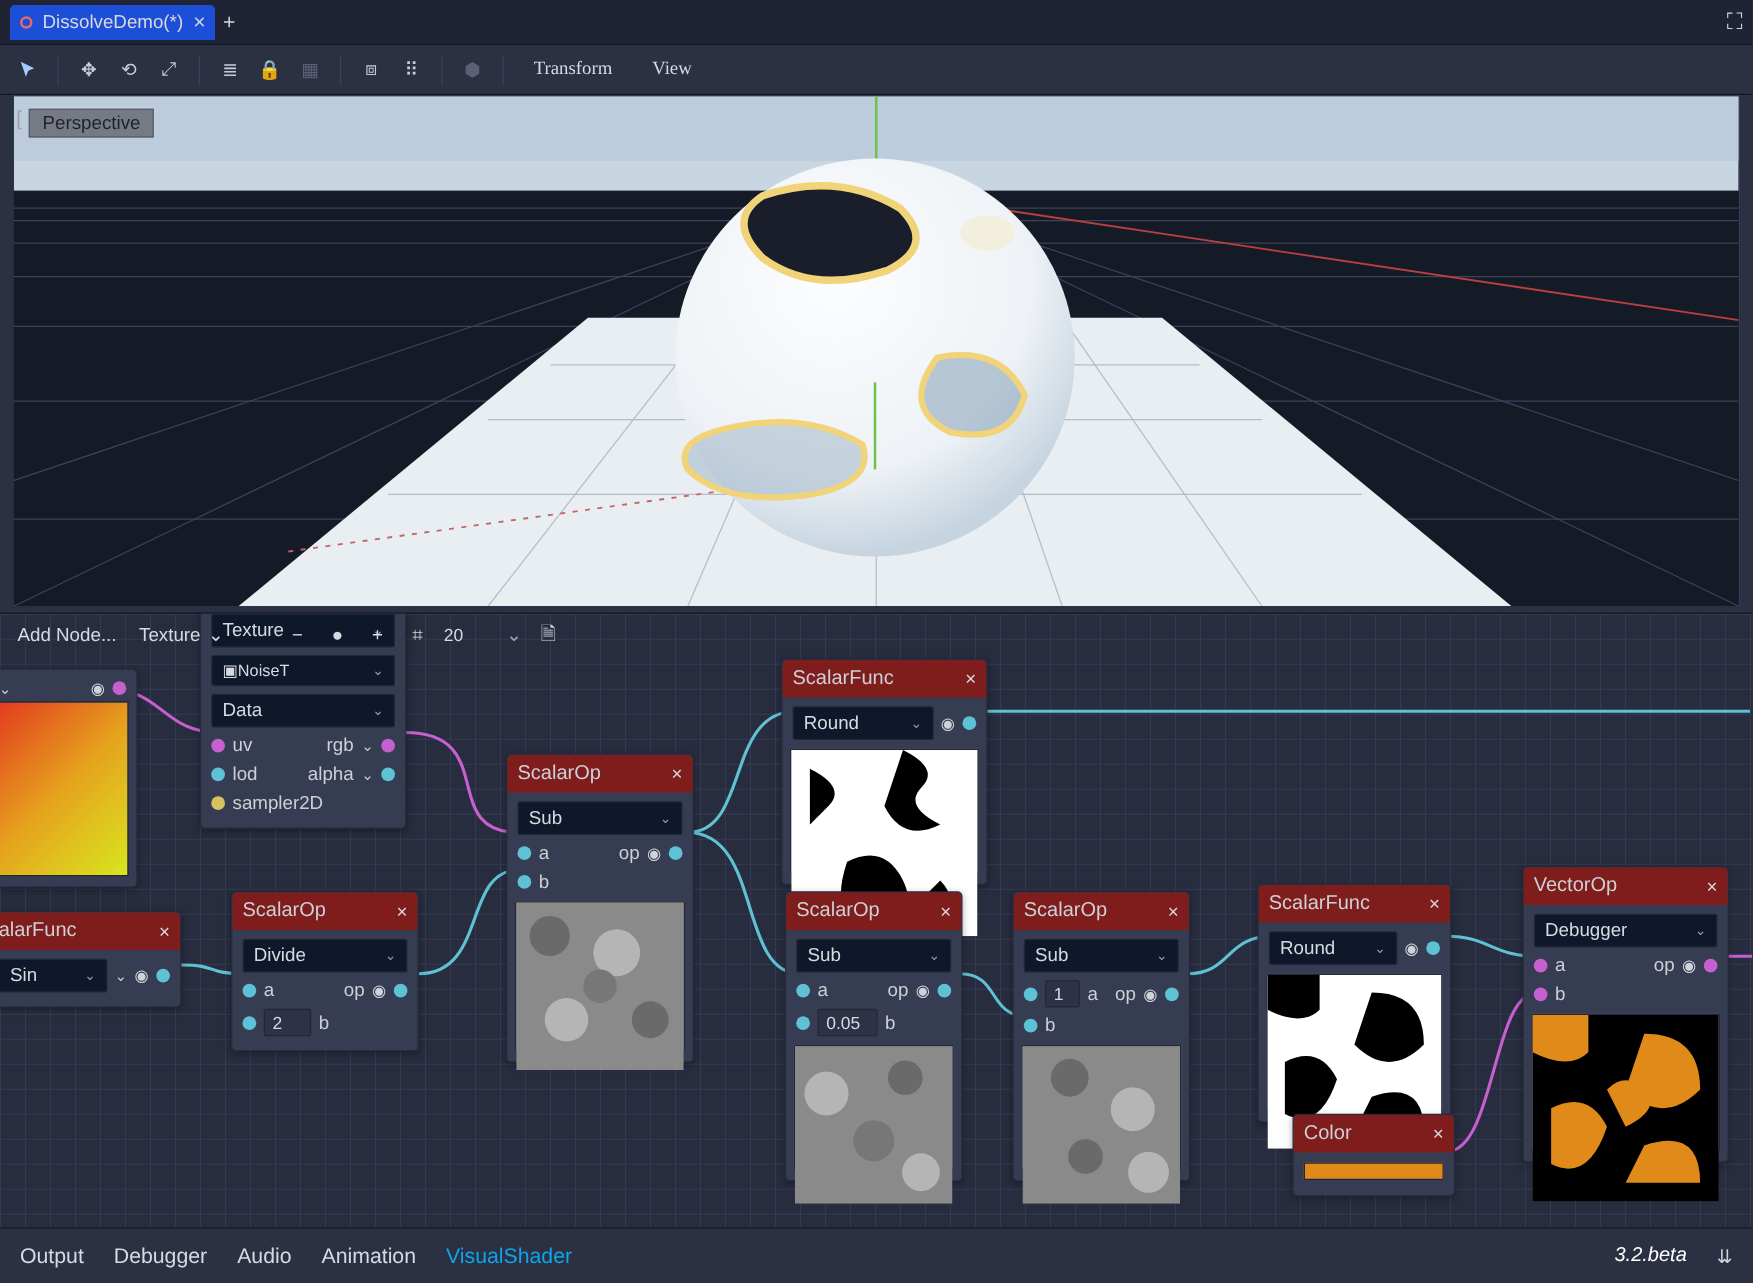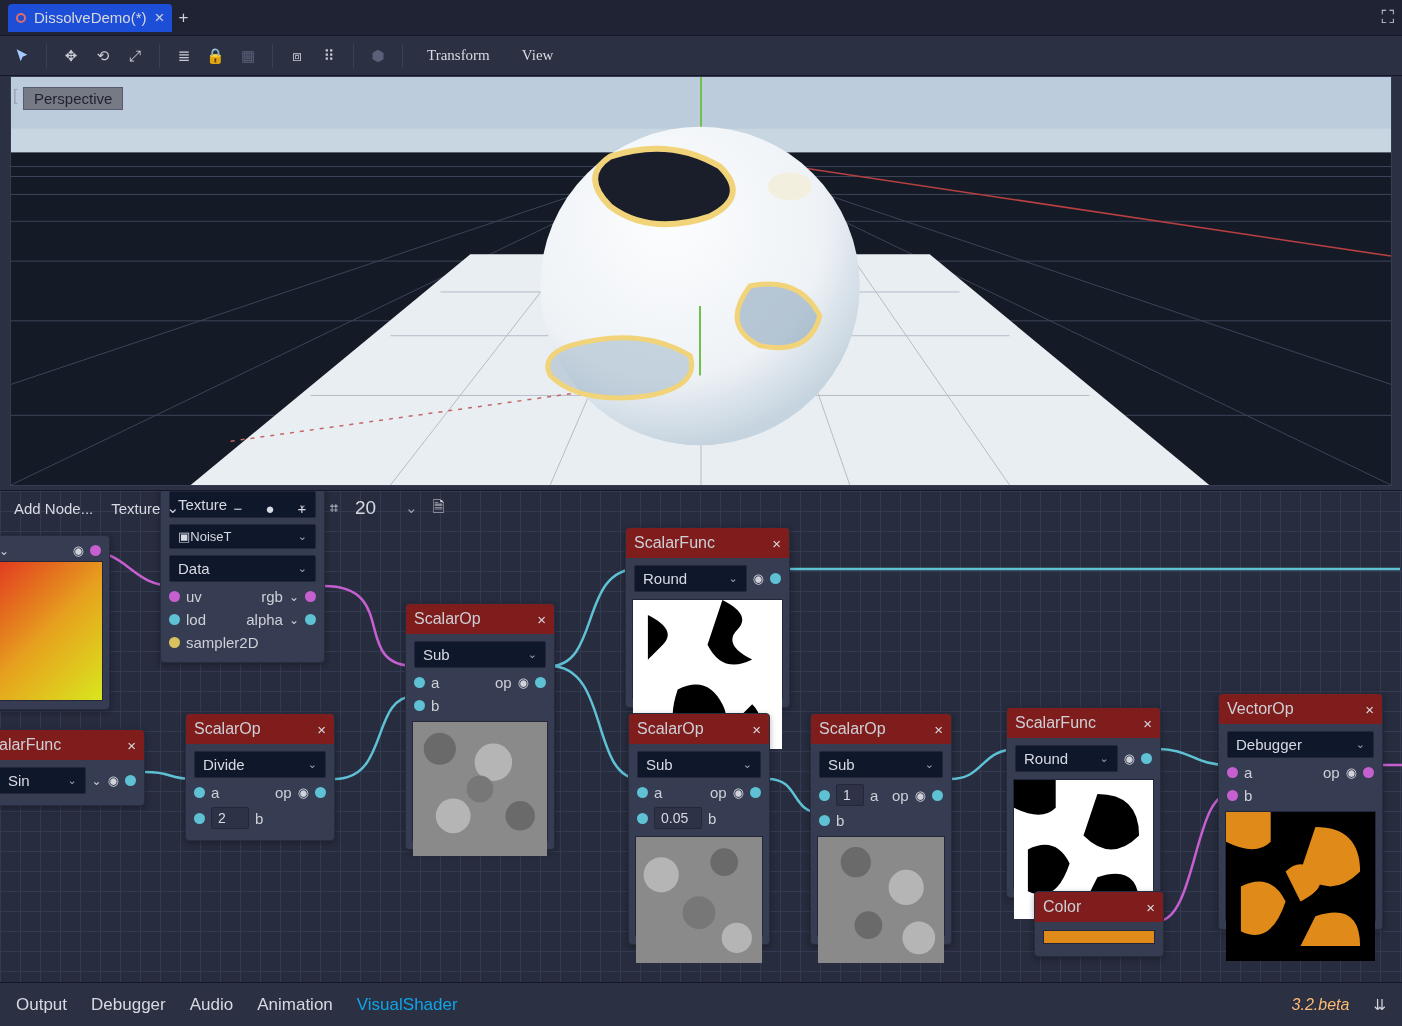--- a/index.html
+++ b/index.html
@@ -87,21 +87,21 @@
     color: #d7dae2;
     justify-content: center;
   }
   .graph-toolbar .gdrop {
     display: flex; align-items: center; gap: 6px;
     padding: 2px 4px;
   }
   .graph-toolbar .gbtn { width:22px; height:22px; display:flex; align-items:center; justify-content:center; }
   .graph-toolbar input.zoom {
     background: transparent; border: none; color: #d7dae2; width: 40px;
-    font-size:19px;
+    font-size:14px;
   }
   .graph {
     position: absolute; left: 0; right: 0; top: 490px; bottom: 44px;
     background:
       linear-gradient(#343a52 1px, transparent 1px) 0 0 / 20px 20px,
       linear-gradient(90deg, #343a52 1px, transparent 1px) 0 0 / 20px 20px,
       #272c3e;
     overflow: hidden;
     border-top:1px solid #14172a;
   }
@@ -170,21 +170,21 @@
     display: flex; align-items: center;
     padding: 0 16px;
     background: #2b3042;
     border-top: 1px solid #14172a;
     gap: 24px;
     font-size: 17px;
     color:#d7dae2;
   }
   .bottombar .active { color:#0ea5e9; }
   .bottombar .spacer { flex: 1; }
-  .bottombar .ver { color:#fdba74; font-style: italic; font-size:16px;}
+  .bottombar .ver { color:#ffffff; font-style: italic; font-size:16px;}
   .bottombar .collapse-icon { font-size:15px; color:#cfd2d9; }
 </style>
 </head>
 <body>
 
 <div class="tabbar">
   <div class="tab">
     <span class="ring"></span>
     <span>DissolveDemo(*)</span>
     <span class="close-x">×</span>

